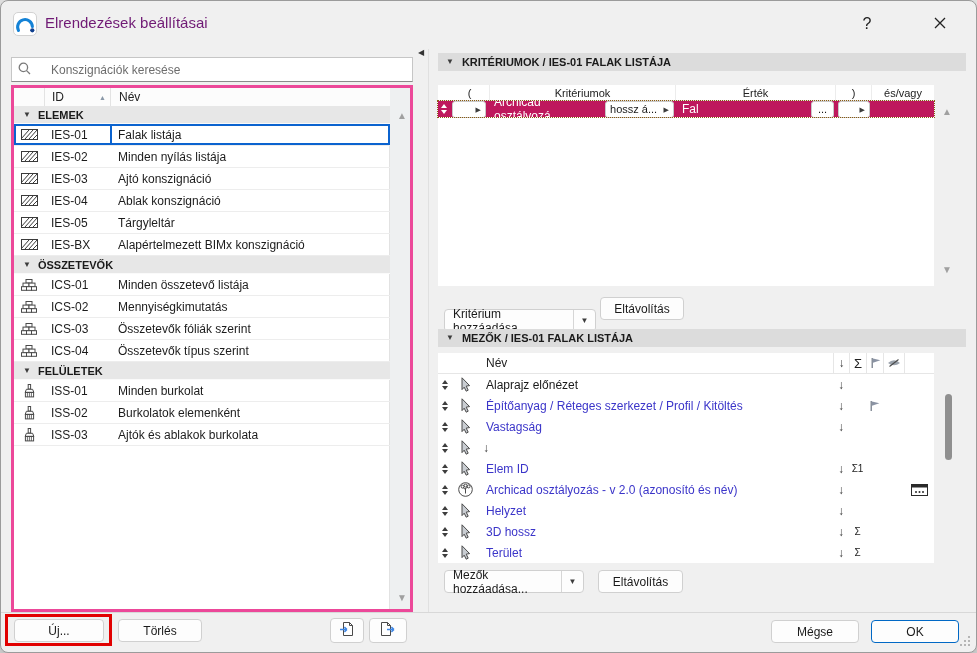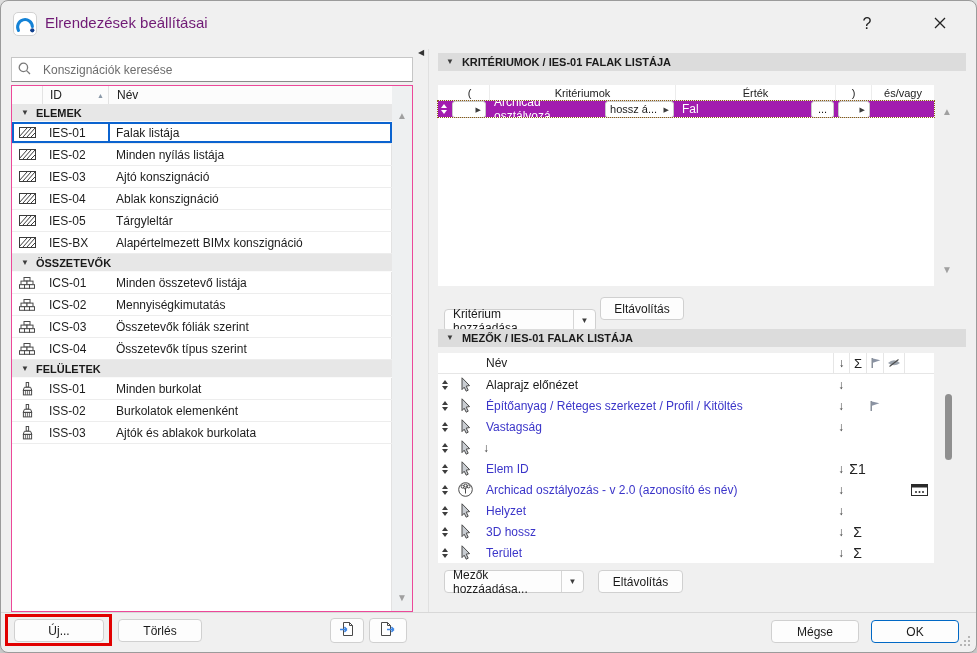--- a/index.html
+++ b/index.html
@@ -18,25 +18,25 @@
   .btn{position:absolute;background:#fdfdfd;border:1px solid #d0d0d0;border-radius:4px;box-sizing:border-box;
        font-size:12px;color:#1a1a1a;display:flex;align-items:center;justify-content:center;}
   .btn.primary{border-color:#0068c5;}
   .split{justify-content:flex-start;padding:0;}
   .split .main{flex:1;display:flex;align-items:center;padding:0 8px;height:100%;border-right:1px solid #d6d6d6;}
   .split .arr{width:21px;display:flex;align-items:center;justify-content:center;height:100%;}
   .tri{font-size:8px;color:#3c3c3c;line-height:1;}
   .tri.tiny{font-size:7px;}
   
   .search{position:absolute;left:10px;top:56px;width:402px;height:25px;background:#fff;border:1px solid #c6c6c6;
-          border-bottom-color:#8a8a8a;box-sizing:border-box;display:flex;align-items:center;padding:0 6px;gap:10px;}
+          border-bottom-color:#8a8a8a;box-sizing:border-box;display:flex;align-items:center;padding:0 6px;gap:18px;}
   .search input{border:none;outline:none;flex:1;font-size:12px;color:#333;background:transparent;
                 font-family:"Liberation Sans",sans-serif;}
   .search input::placeholder{color:#6d6d6d;}
-  .listbox{position:absolute;left:10px;top:84px;width:402px;height:527px;background:#fff;border:1px solid #ec4899;
+  .listbox{position:absolute;left:10px;top:84px;width:402px;height:527px;background:#fff;border:3px solid #ec4899;
            box-sizing:border-box;}
   .gutter{position:absolute;top:0;right:0;bottom:0;width:20px;background:#eef0f1;border-left:1px solid #e2e2e2;}
   .lheader{position:absolute;left:0;top:0;right:20px;height:18px;display:flex;align-items:center;
            border-bottom:1px solid #d8d8d8;background:#fcfcfc;font-size:12px;color:#222;}
   .lh-icon{width:30px;height:100%;border-right:1px solid #e3e3e3;}
   .lh-id{width:66px;height:100%;border-right:1px solid #e3e3e3;display:flex;align-items:center;padding-left:7px;
          box-sizing:border-box;justify-content:space-between;padding-right:4px;}
   .lh-name{flex:1;display:flex;align-items:center;padding-left:8px;}
   .rows{position:absolute;left:0;top:18px;right:20px;}
   .lrow{display:flex;height:21px;align-items:center;border-bottom:1px solid #ededed;font-size:12px;color:#1c1c1c;}
@@ -53,21 +53,21 @@
   .collapse-left{position:absolute;left:417px;top:47px;font-size:8px;color:#333;}
   .phead{position:absolute;left:437px;width:528px;height:18px;background:#dcdcdc;display:flex;align-items:center;
          gap:8px;padding-left:8px;box-sizing:border-box;font-size:11px;font-weight:bold;color:#1a1a1a;}
   
   .ctable{position:absolute;left:437px;top:84px;width:496px;height:201px;background:#fff;}
   .chead{display:flex;height:15px;font-size:11px;color:#222;border-bottom:1px solid #e3e3e3;align-items:center;}
   .chead>div{height:100%;display:flex;align-items:center;justify-content:center;border-right:1px solid #ececec;
              box-sizing:border-box;}
   .ch-handle{width:12px;border-right:none!important;}
   .ch-open{width:40px;} .ch-crit{width:186px;} .ch-val{width:160px;} .ch-close{width:36px;} .ch-andor{flex:1;border-right:none!important;}
-  .crow{display:flex;height:16px;align-items:center;background:#a21caf;outline:1px dotted #8a5a10;color:#fff;
+  .crow{display:flex;height:16px;align-items:center;background:#be185d;outline:1px dotted #8a5a10;color:#fff;
         font-size:12px;}
   .crow .cell{display:flex;align-items:center;box-sizing:border-box;}
   .mini{background:#fff;border:1px solid #c9c9c9;border-radius:3px;height:17px;display:flex;align-items:center;
         justify-content:space-between;color:#1a1a1a;font-size:11px;padding:0 4px;box-sizing:border-box;}
   .drag{display:inline-flex;flex-direction:column;gap:2px;align-items:center;}
   .drag i{width:0;height:0;border-left:3px solid transparent;border-right:3px solid transparent;display:block;}
   .drag .t{border-bottom:4px solid currentColor;}
   .drag .b{border-top:4px solid currentColor;}
   
   .ftable{position:absolute;left:437px;top:352px;width:496px;background:#fff;}
@@ -75,21 +75,21 @@
   .fhead .fh-name{flex:1;padding-left:48px;}
   .icell{width:16px;display:flex;align-items:center;justify-content:center;height:100%;}
   .icell.w17{width:17px;} .icell.w21{width:21px;} .icell.w30{width:30px;}
   .fhead .icell{border-left:1px solid #e6e6e6;box-sizing:border-box;}
   .frow{display:flex;height:21px;align-items:center;font-size:12px;}
   .frow .fhandle{width:14px;display:flex;justify-content:center;color:#3d3d3d;}
   .frow .ficon{width:26px;display:flex;justify-content:center;}
   .frow .fname{flex:1;padding-left:8px;color:#3b35c9;white-space:nowrap;overflow:hidden;}
   .frow .fname.black{color:#1a1a1a;}
   .sortglyph{font-size:12px;color:#3a3a3a;}
-  .sumtxt{font-size:14px;color:#222;}
+  .sumtxt{font-size:10px;color:#222;}
   .thumb{position:absolute;left:944px;top:393px;width:7px;height:66px;background:#8f8f8f;border-radius:4px;}
   
   .footline{position:absolute;left:0;top:611px;width:100%;height:1px;background:#d8d8d8;}
   .annot{position:absolute;left:4px;top:613px;width:107px;height:32px;border:3px solid #e10000;box-sizing:border-box;
          pointer-events:none;z-index:5;}
   .grip{position:absolute;right:6px;bottom:6px;width:12px;height:12px;}
   .grip span{position:absolute;width:2px;height:2px;background:#b5b5b5;}
 </style>
 </head>
 <body>

